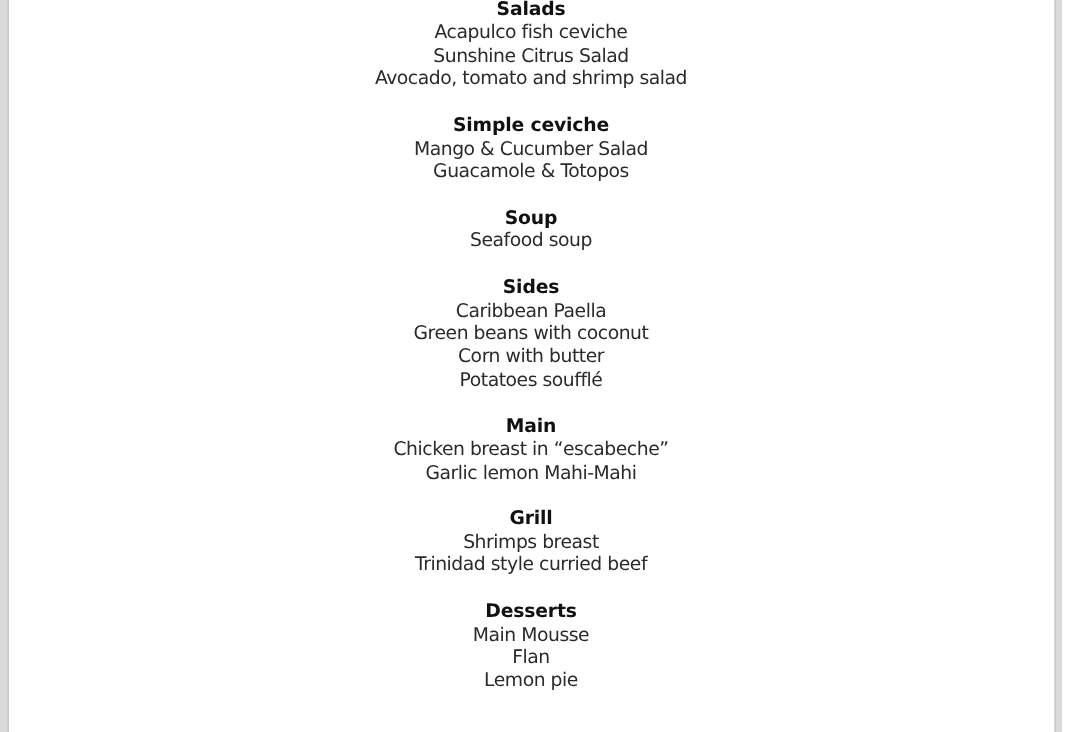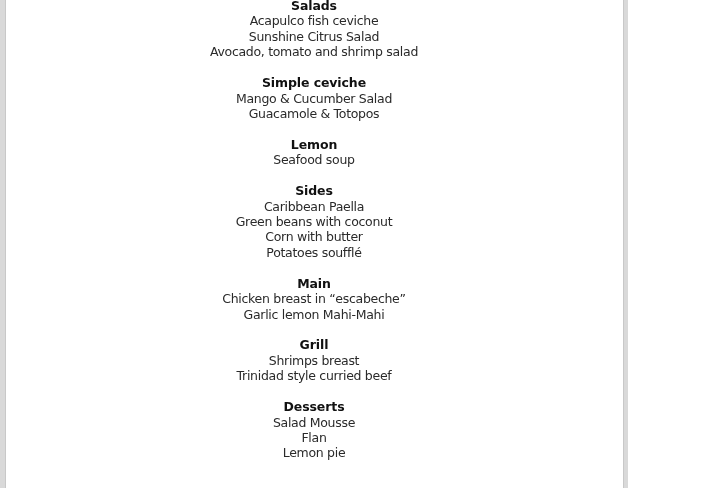--- a/index.html
+++ b/index.html
@@ -5,21 +5,21 @@
     html, body {
       margin: 0;
       padding: 0;
       width: 720px;
       height: 488px;
       overflow: hidden;
       background: #ffffff;
     }
     .frame {
       position: relative;
-      width: 628px;
+      width: 708px;
       height: 488px;
       background: #ffffff;
       overflow: hidden;
     }
     .edge-left {
       position: absolute;
       left: 0; top: 0;
       width: 5px; height: 488px;
       background: #d9d9d9;
       border-right: 1px solid #c8c8c8;
@@ -72,21 +72,21 @@
       <div class="item">Avocado, tomato and shrimp salad</div>
     </div>
 
     <div class="section">
       <div class="section-title">Simple ceviche</div>
       <div class="item">Mango &amp; Cucumber Salad</div>
       <div class="item">Guacamole &amp; Totopos</div>
     </div>
 
     <div class="section">
-      <div class="section-title">Lemon</div>
+      <div class="section-title">Soup</div>
       <div class="item">Seafood soup</div>
     </div>
 
     <div class="section">
       <div class="section-title">Sides</div>
       <div class="item">Caribbean Paella</div>
       <div class="item">Green beans with coconut</div>
       <div class="item">Corn with butter</div>
       <div class="item">Potatoes soufflé</div>
     </div>
@@ -98,19 +98,19 @@
     </div>
 
     <div class="section">
       <div class="section-title">Grill</div>
       <div class="item">Shrimps breast</div>
       <div class="item">Trinidad style curried beef</div>
     </div>
 
     <div class="section">
       <div class="section-title">Desserts</div>
-      <div class="item">Salad Mousse</div>
+      <div class="item">Main Mousse</div>
       <div class="item">Flan</div>
       <div class="item">Lemon pie</div>
     </div>
 
   </div>
 </div>
 
 </body></html>

